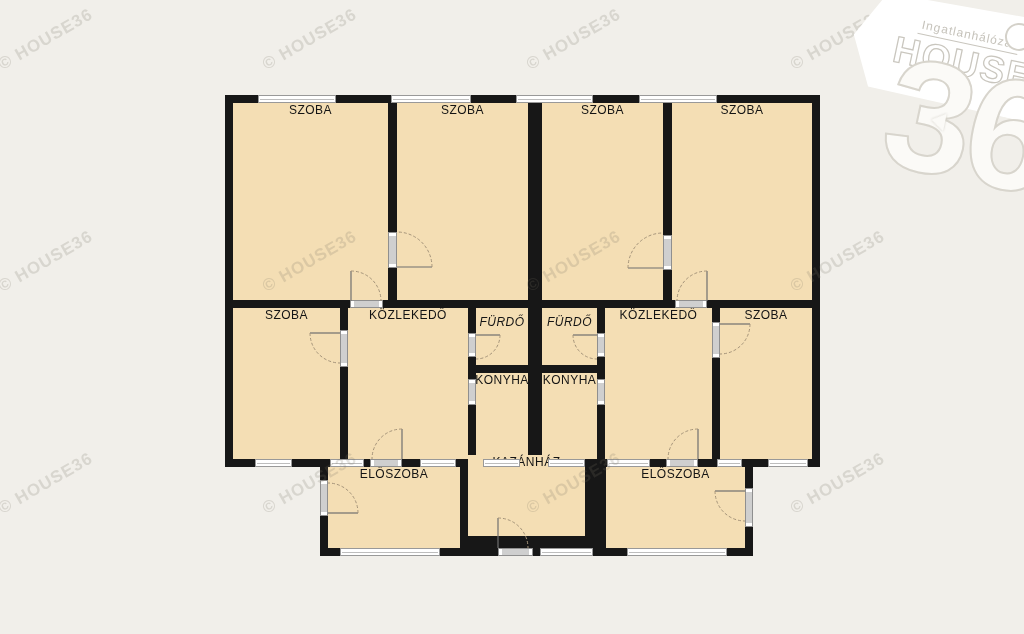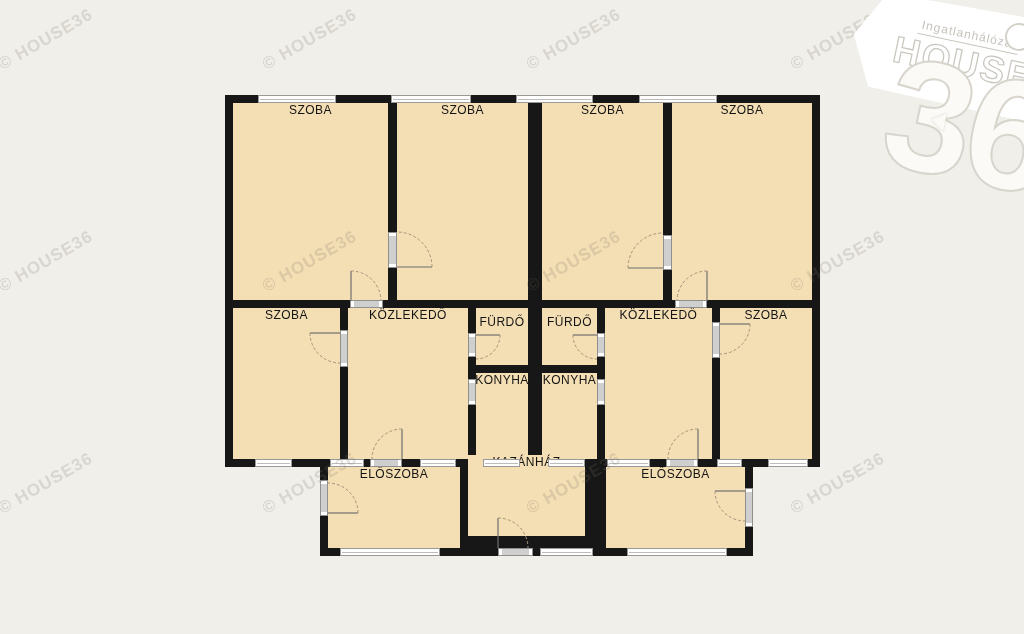--- a/index.html
+++ b/index.html
@@ -8,21 +8,21 @@
 
   
   .plan{position:absolute;left:225px;top:95px;width:595px;height:461px;z-index:1;}
   .shell{position:absolute;background:#171717;}
   .shell-main{left:0;top:0;width:595px;height:372px;}
   .shell-annex{left:95px;top:365px;width:433px;height:96px;}
 
   .room{position:absolute;background:#f4deb4;display:flex;justify-content:center;}
   .room .lbl{font-size:12px;letter-spacing:.5px;color:#141414;white-space:nowrap;}
   .room.top-label{align-items:flex-start;}
-  .room.top-label .lbl{margin-top:7px;}
+  .room.top-label .lbl{margin-top:7px;font-style:italic;}
 
   .win{position:absolute;background:#fff;border:1px solid #999;box-sizing:border-box;}
   .win::after{content:"";position:absolute;left:1px;right:1px;top:50%;height:1px;background:#bdbdbd;}
 
   .door{position:absolute;box-sizing:border-box;border:1px solid #8f8f8f;}
   .door-v{background:linear-gradient(to bottom,#fff 0 3px,#cfcfcf 3px calc(100% - 3px),#fff calc(100% - 3px) 100%);}
   .door-h{background:linear-gradient(to right,#fff 0 3px,#cfcfcf 3px calc(100% - 3px),#fff calc(100% - 3px) 100%);}
 
   .arcs{position:absolute;left:0;top:0;pointer-events:none;}
   .arcs path.swing{fill:none;stroke:#a5947a;stroke-width:1;stroke-dasharray:3 2;}

